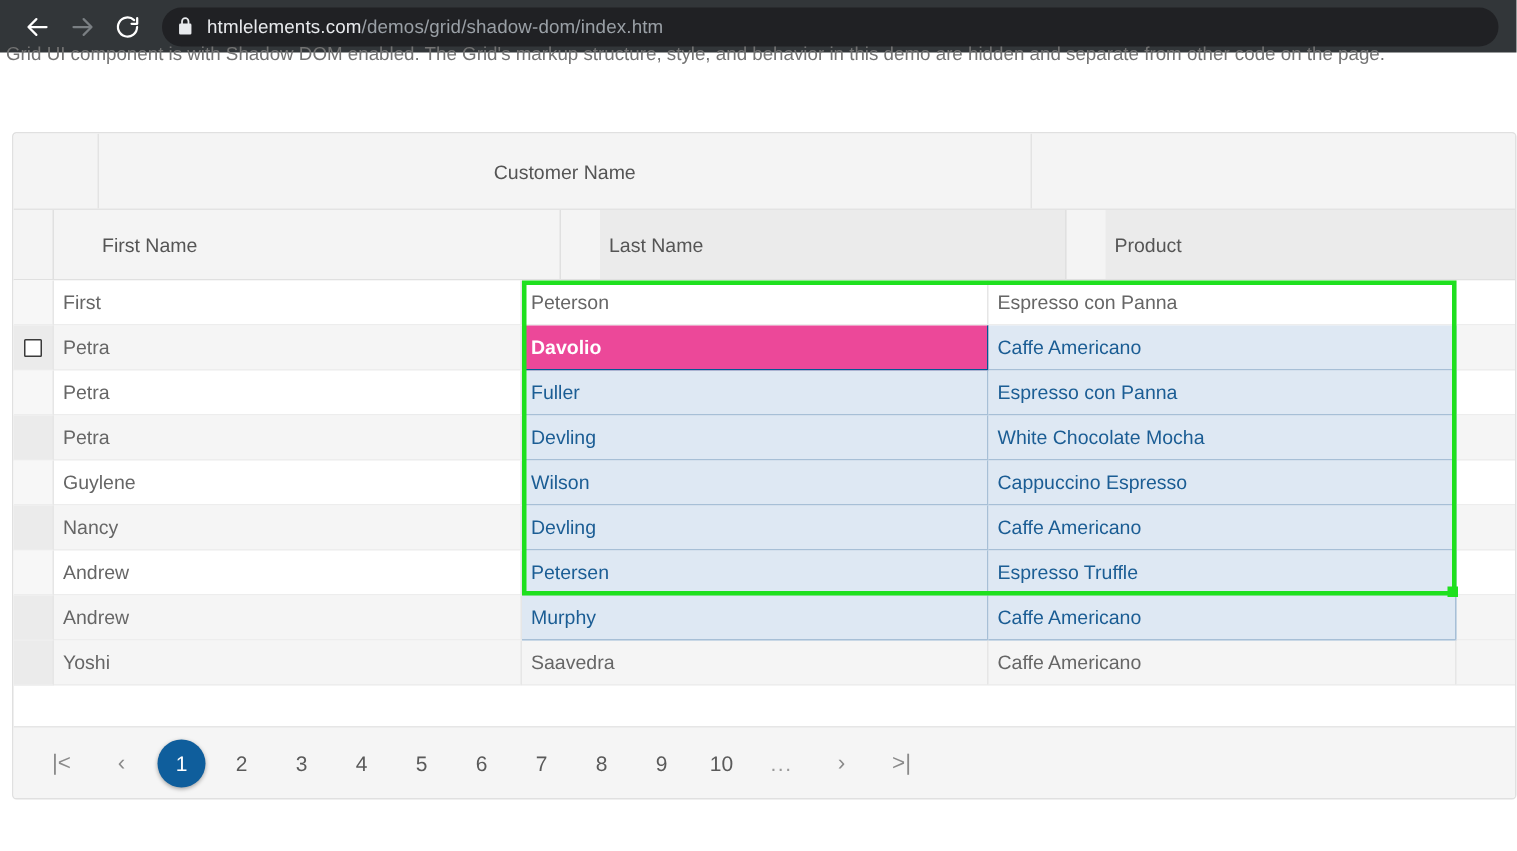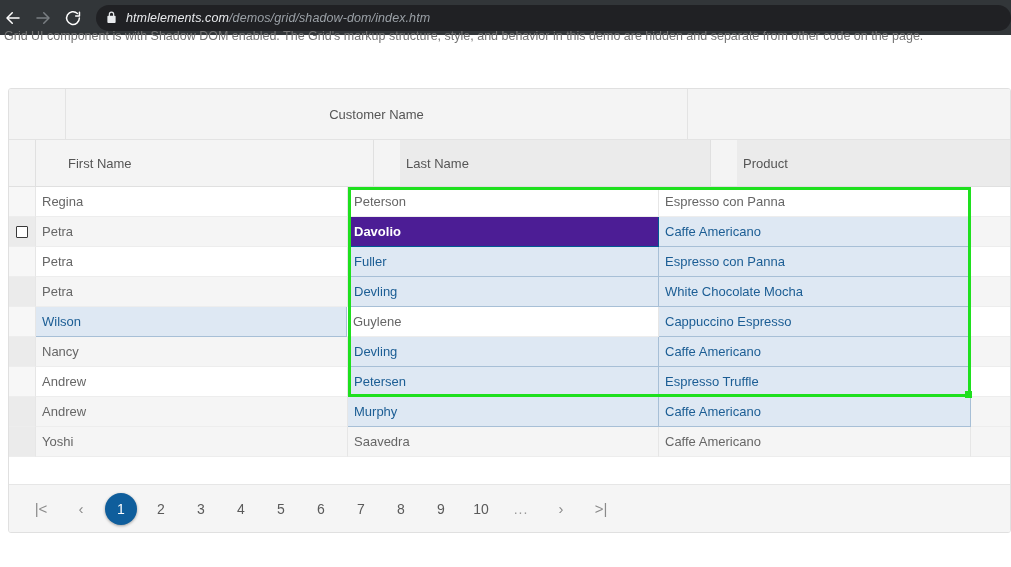--- a/index.html
+++ b/index.html
@@ -9,22 +9,21 @@
     font-family: "Liberation Sans", sans-serif;
     overflow: hidden;
   }
 
   
   .browser-bar {
     position: absolute; left: 0; top: 0;
     width: 1011px; height: 35px;
     background: #323639;
     display: flex; align-items: center;
-    padding: 0 0;
-    font-style: italic;
+    padding: 0 12px;
   }
   .nav-btn {
     width: 26px; height: 26px;
     display: flex; align-items: center; justify-content: center;
     margin-right: 4px;
     border-radius: 50%;
   }
   .nav-btn svg { display: block; }
 
   .omnibox {
@@ -144,21 +143,21 @@
   .cell.extra { border-right: none; }
 
   
   .cell.selected {
     background: #dee8f3;
     color: #1b5d94;
     border-bottom: 1px solid #a7bfd6;
     border-right: 1px solid #a7bfd6;
   }
   .cell.focused {
-    background: #4c1d95;
+    background: #ec4899;
     color: #ffffff;
     font-weight: bold;
     border-bottom: 1px solid #015a94;
     border-right: 1px solid #015a94;
   }
 
   .checkbox {
     width: 12px; height: 12px;
     border: 1px solid #3a3a3a;
     border-radius: 1px;
@@ -280,21 +279,21 @@
         <span>Product</span>
       </div>
       <div class="hdr-cell cell-extra last-head"></div>
     </div>
   </div>
 
   <div class="grid-body">
 
     <div class="row">
       <div class="sel-cell"></div>
-      <div class="cell cell-first">Regina</div>
+      <div class="cell cell-first">First</div>
       <div class="cell cell-last">Peterson</div>
       <div class="cell cell-prod">Espresso con Panna</div>
       <div class="cell cell-extra extra"></div>
     </div>
 
     <div class="row alt">
       <div class="sel-cell">
         <span class="checkbox"></span>
       </div>
       <div class="cell cell-first">Petra</div>
@@ -314,22 +313,22 @@
     <div class="row alt">
       <div class="sel-cell"></div>
       <div class="cell cell-first">Petra</div>
       <div class="cell cell-last selected">Devling</div>
       <div class="cell cell-prod selected">White Chocolate Mocha</div>
       <div class="cell cell-extra extra"></div>
     </div>
 
     <div class="row">
       <div class="sel-cell"></div>
+      <div class="cell cell-first">Guylene</div>
       <div class="cell cell-last selected">Wilson</div>
-      <div class="cell cell-first">Guylene</div>
       <div class="cell cell-prod selected">Cappuccino Espresso</div>
       <div class="cell cell-extra extra"></div>
     </div>
 
     <div class="row alt">
       <div class="sel-cell"></div>
       <div class="cell cell-first">Nancy</div>
       <div class="cell cell-last selected">Devling</div>
       <div class="cell cell-prod selected">Caffe Americano</div>
       <div class="cell cell-extra extra"></div>

